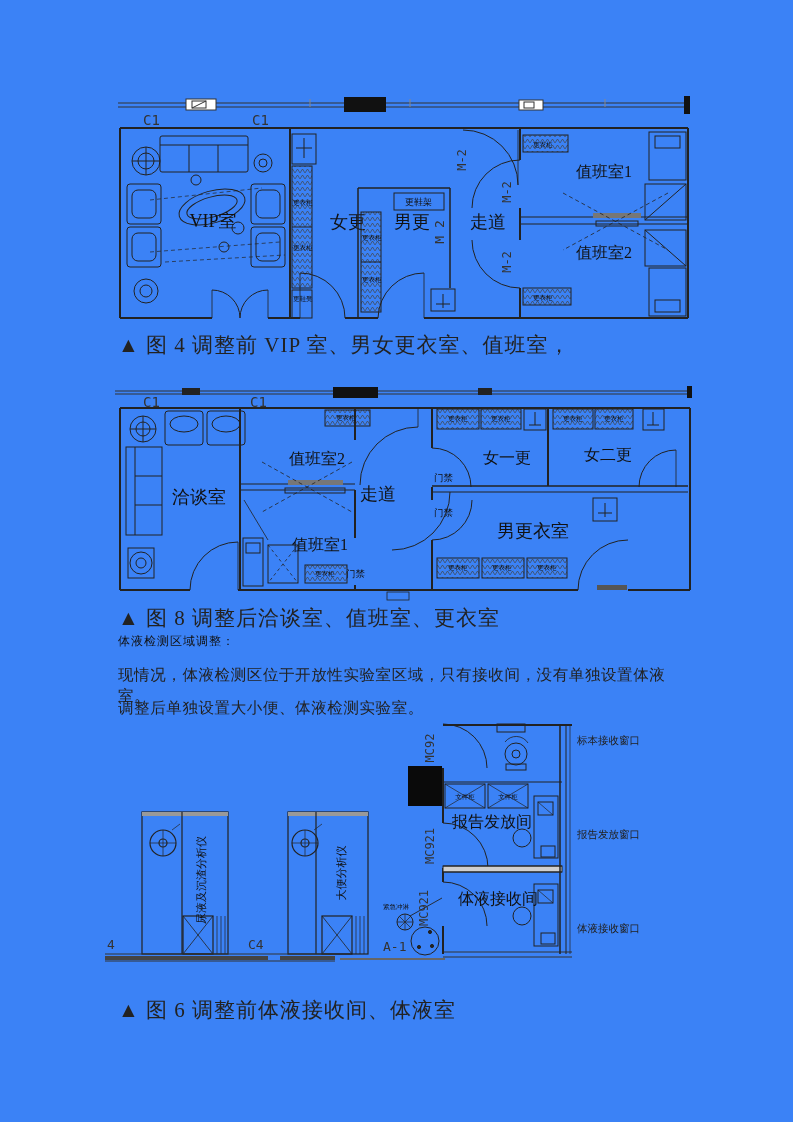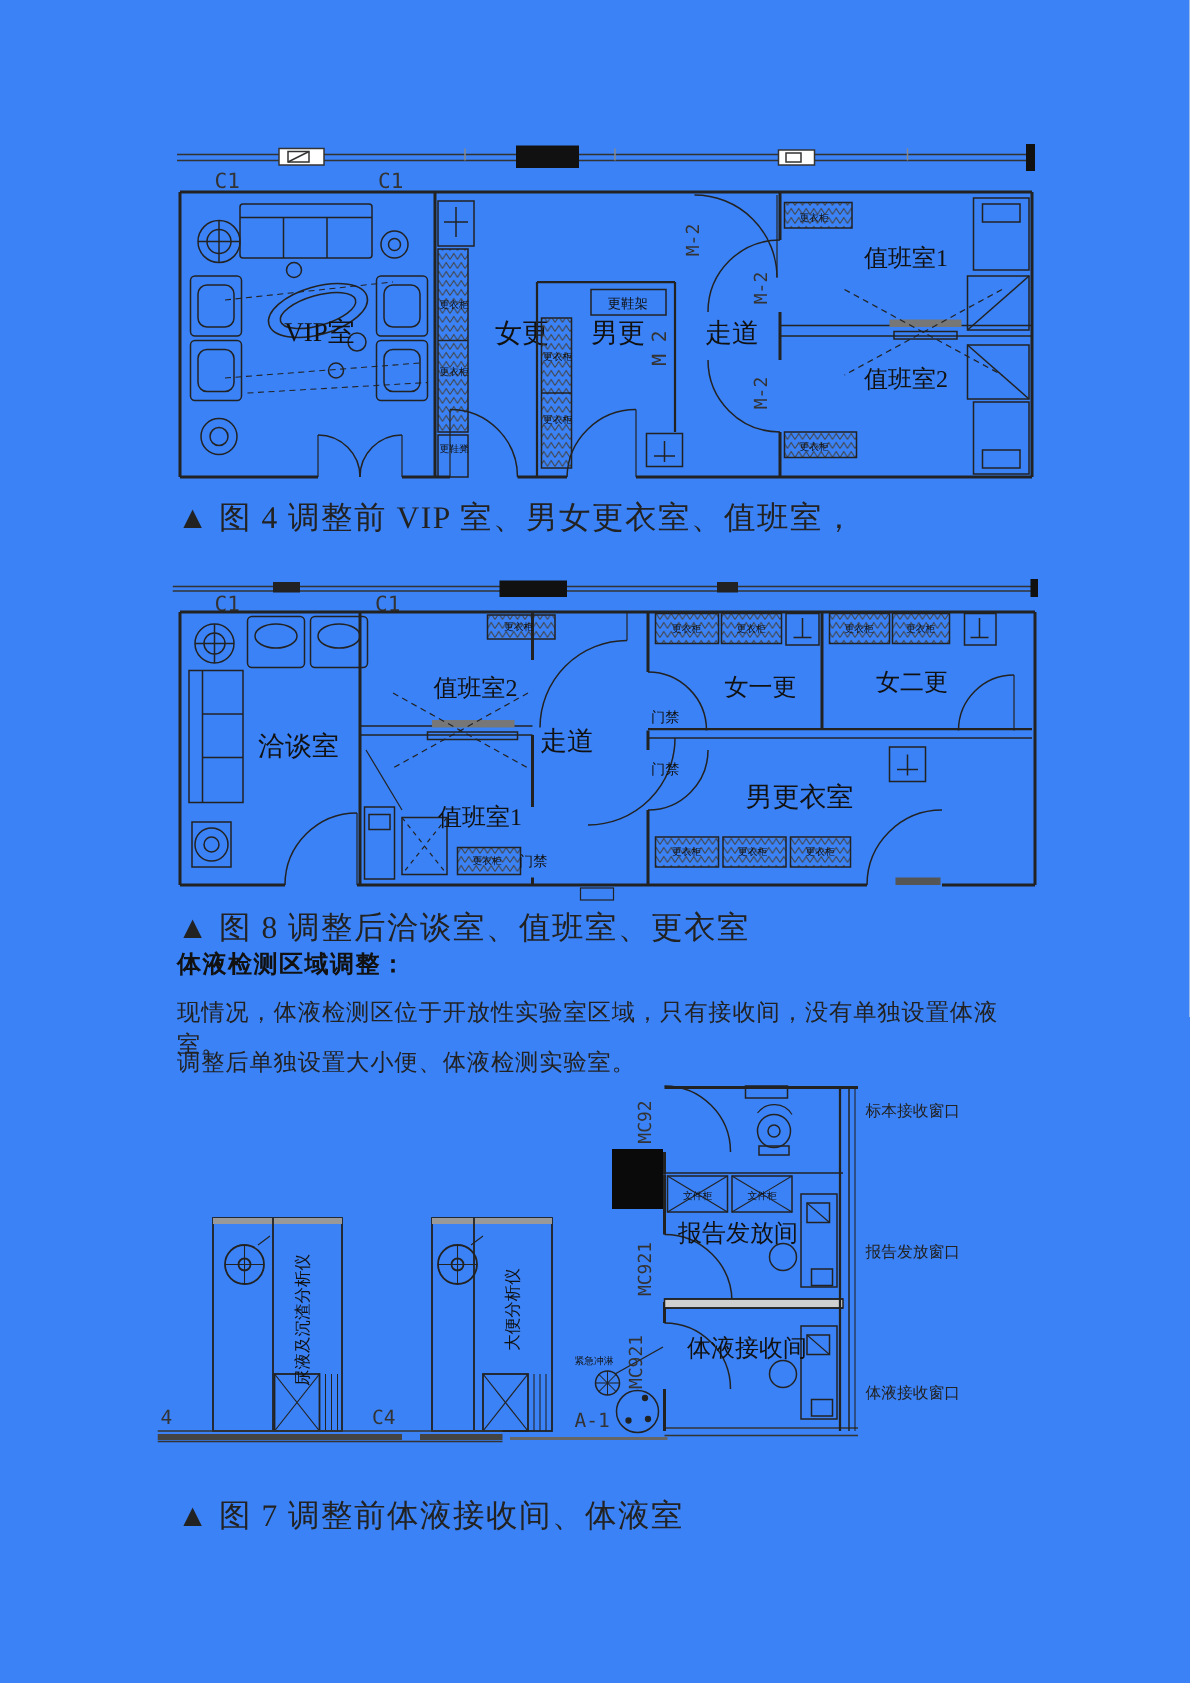--- a/index.html
+++ b/index.html
@@ -1,20 +1,20 @@
 <!DOCTYPE html>
 <html><head>
 <meta charset="utf-8">
 <style>
   html,body{margin:0;padding:0;background:#e8e8e8;}
   .page{position:relative;width:793px;height:1122px;background:#3b82f6;margin:0 auto;
         font-family:"Liberation Serif","DejaVu Serif",serif;color:#1c1c1c;overflow:hidden;}
   .fig{position:absolute;}
   .caption{position:absolute;left:118px;font-size:21px;letter-spacing:1px;color:#222;white-space:nowrap;}
-  .heading{position:absolute;left:118px;font-size:16px;font-weight:bold;letter-spacing:1px;color:#111;white-space:nowrap;}
+  .heading{position:absolute;left:118px;font-size:12px;font-weight:normal;letter-spacing:1px;color:#111;white-space:nowrap;}
   .para{position:absolute;left:118px;width:565px;font-size:15.5px;letter-spacing:0.6px;color:#222;}
   svg text{font-family:"Liberation Serif","DejaVu Serif",serif;fill:#111;}
   svg .cad{font-family:"DejaVu Sans Mono",monospace;fill:#333;}
   svg .rm{font-size:18px;}
   svg .rm2{font-size:16px;}
   svg .tiny{font-size:6.5px;}
   svg .sm{font-size:9px;}
   svg .win{font-size:10.5px;fill:#222;}
 </style>
 </head>
@@ -425,15 +425,15 @@
     <g stroke="#222" fill="none">
       <line x1="560" y1="725" x2="560" y2="954" stroke-width="1.5"></line>
       <line x1="566" y1="725" x2="566" y2="954"></line>
       <line x1="570" y1="725" x2="570" y2="954" stroke-width="0.7"></line>
     </g>
     <text class="win" x="577" y="744">标本接收窗口</text>
     <text class="win" x="577" y="838">报告发放窗口</text>
     <text class="win" x="577" y="932">体液接收窗口</text>
   </svg>
 
-  <div class="caption" style="top:996px">▲ 图 7 调整前体液接收间、体液室</div>
+  <div class="caption" style="top:996px">▲ 图 6 调整前体液接收间、体液室</div>
 
 </div>
 
 </body></html>

